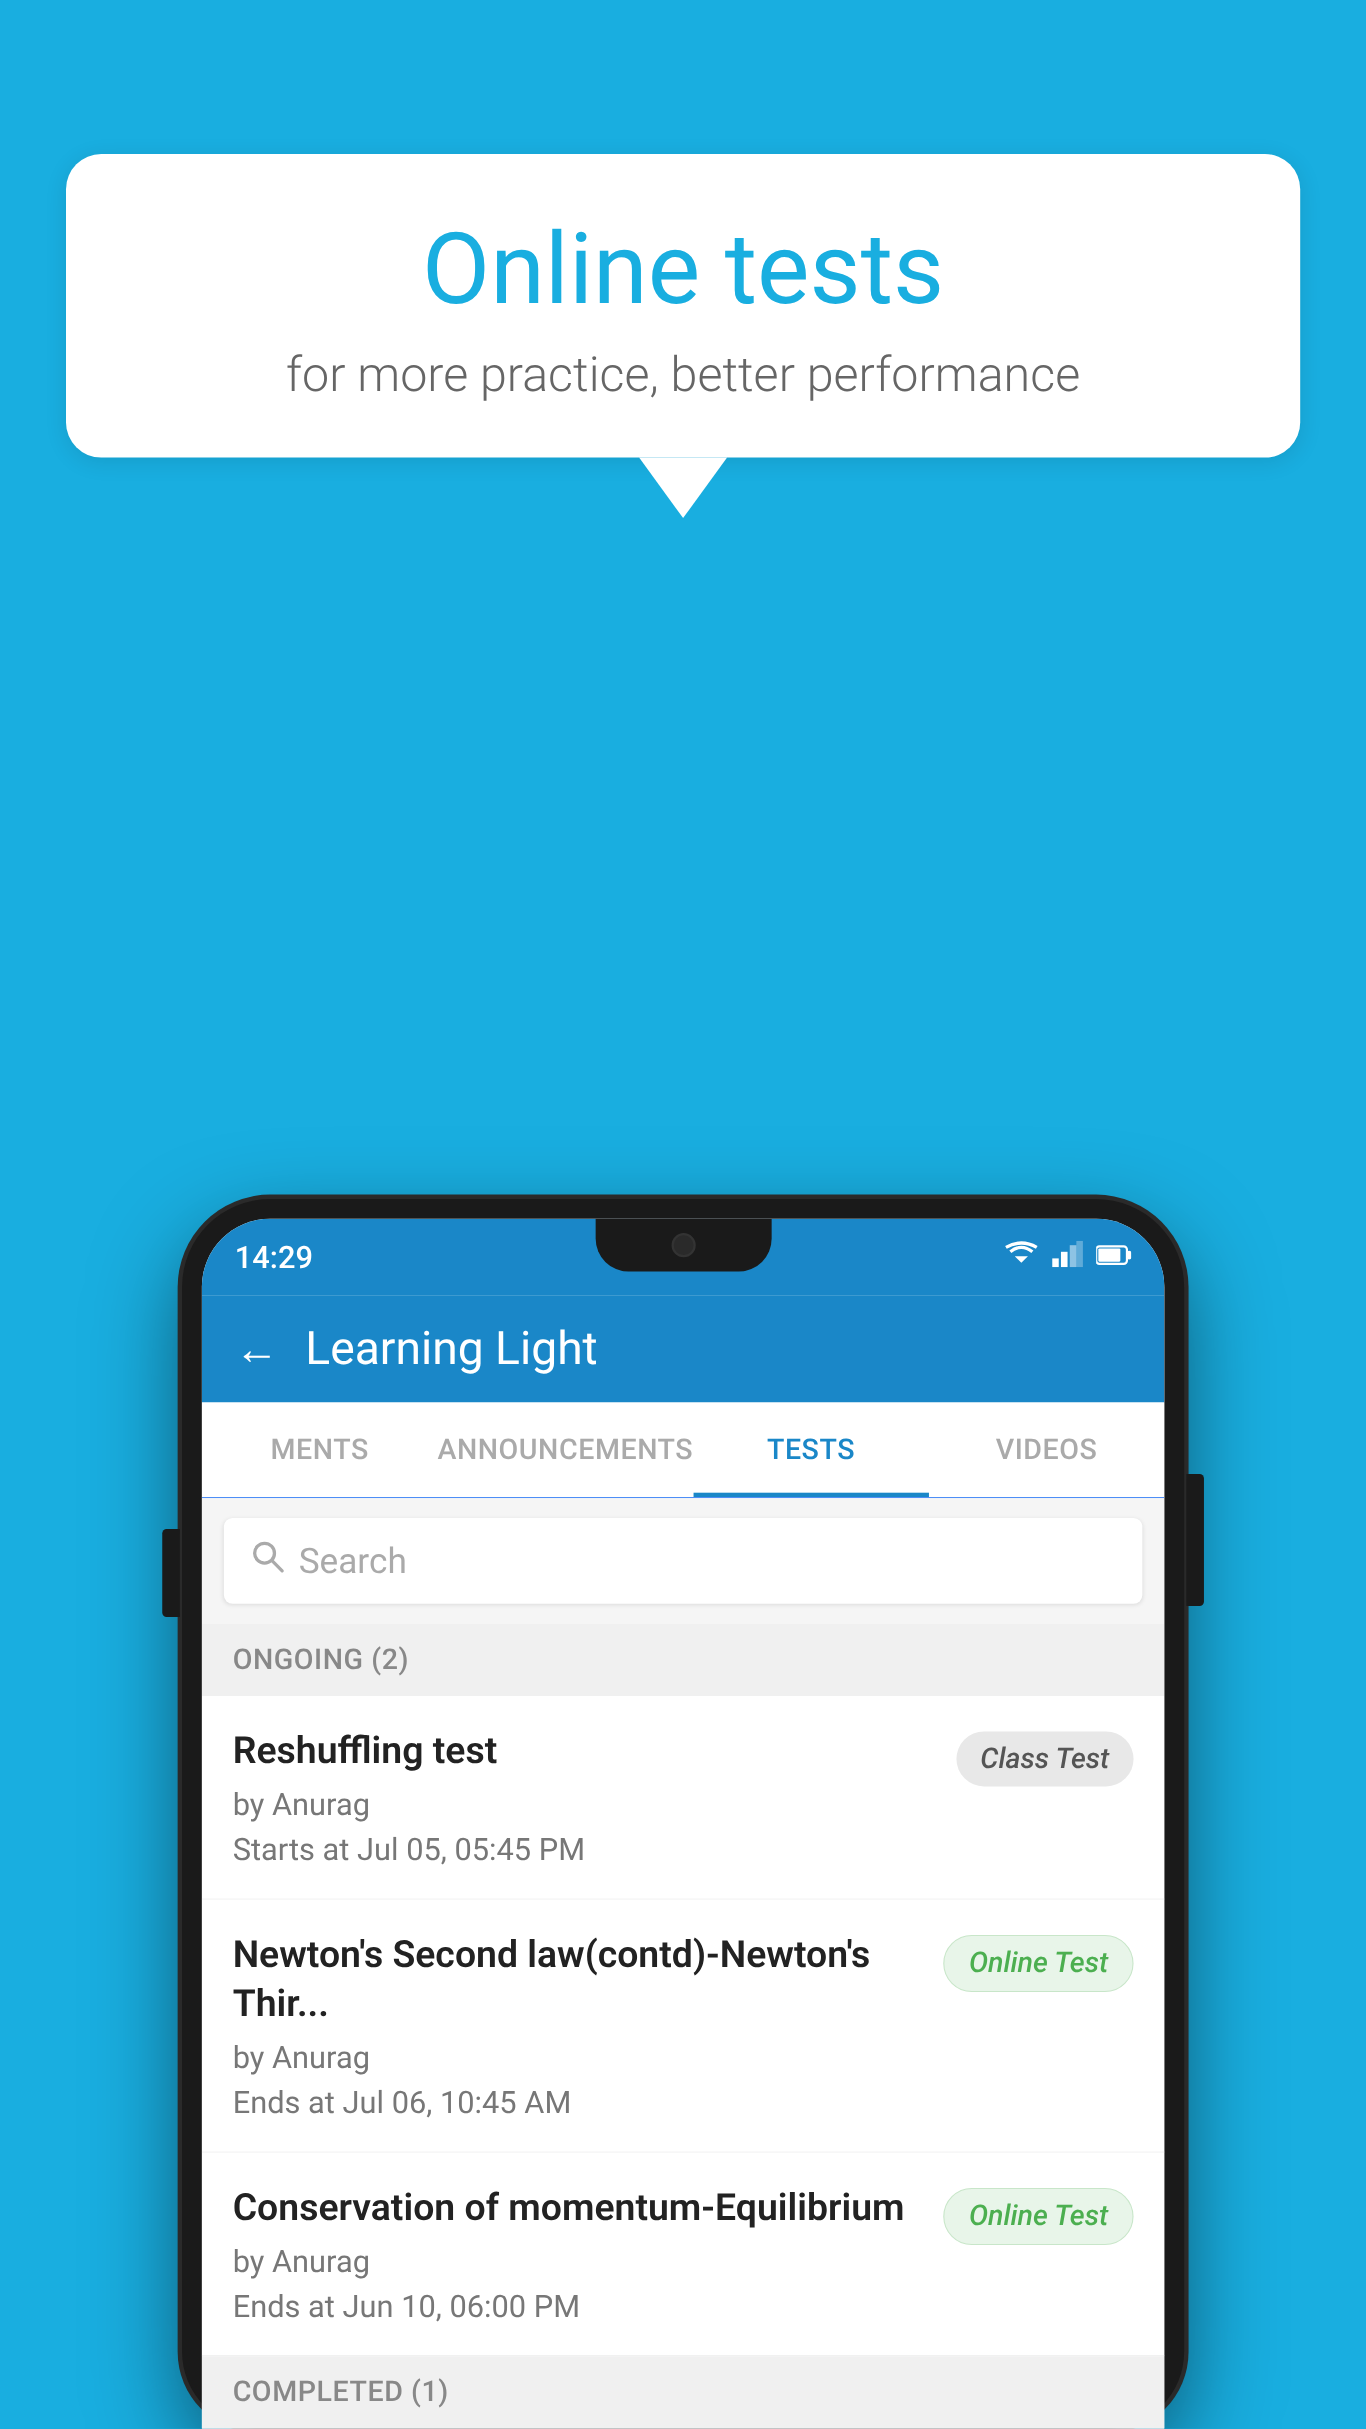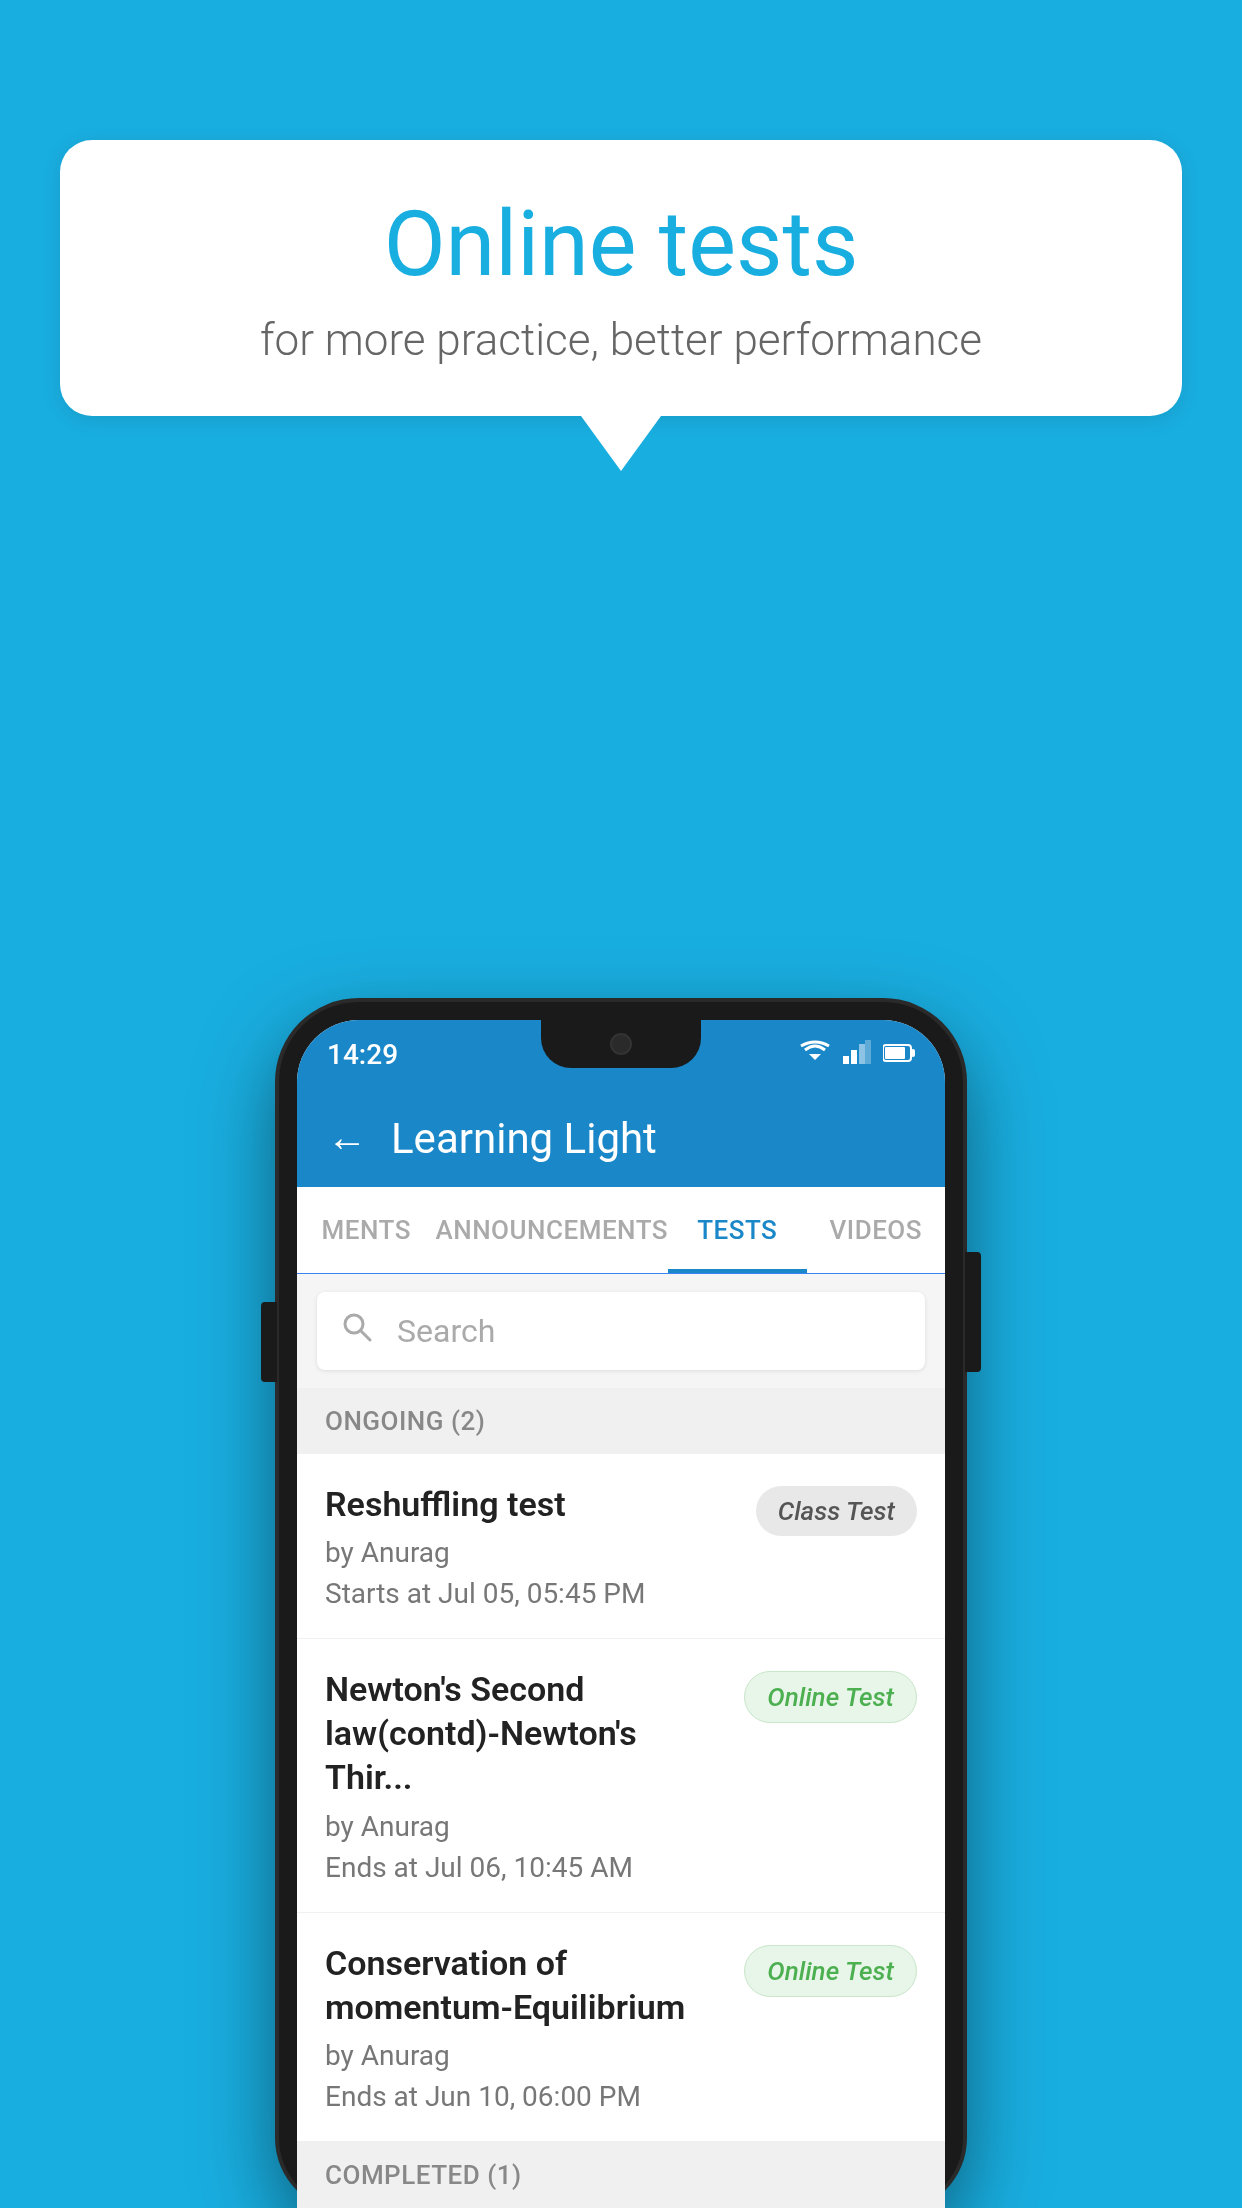--- a/index.html
+++ b/index.html
@@ -54,21 +54,21 @@
       border-right: 40px solid transparent;
       border-top: 55px solid white;
     }
 
     
     .phone-wrapper {
       position: absolute;
       bottom: 0;
       left: 50%;
       transform: translateX(-50%);
-      width: 684px;
+      width: 911px;
     }
 
     .phone-outer {
       background: #1a1a1a;
       border-radius: 80px 80px 70px 70px;
       padding: 18px 18px 0;
       position: relative;
       box-shadow: 0 0 0 4px #2a2a2a, 0 30px 80px rgba(0,0,0,0.5);
     }
 
@@ -212,21 +212,21 @@
       background: #f5f5f5;
       padding: 18px 20px;
     }
 
     .search-input-wrapper {
       background: white;
       border-radius: 8px;
       display: flex;
       align-items: center;
       padding: 18px 24px;
-      gap: 24px;
+      gap: 12px;
       box-shadow: 0 1px 4px rgba(0,0,0,0.1);
     }
 
     .search-icon-svg {
       color: #aaa;
       font-size: 36px;
     }
 
     .search-placeholder {
       font-size: 32px;

